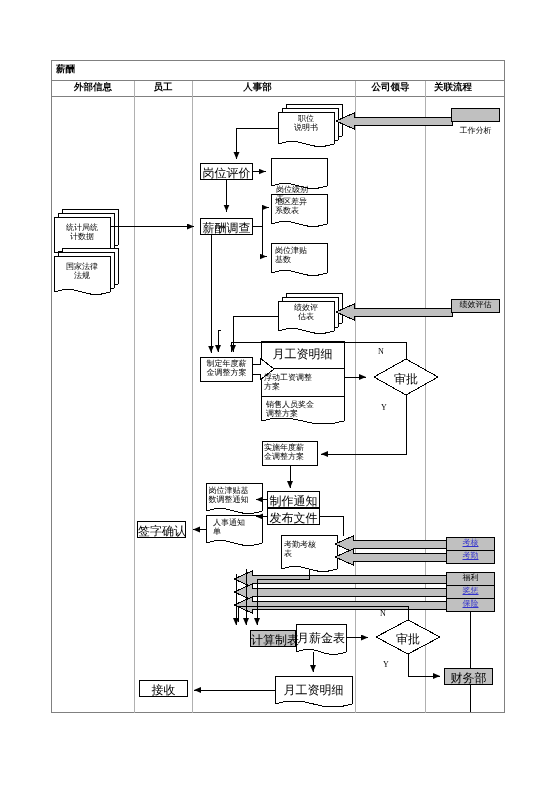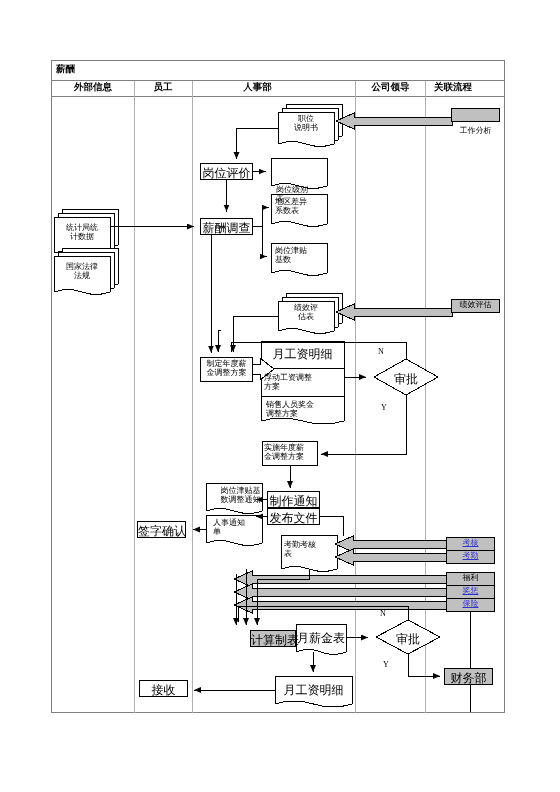--- a/index.html
+++ b/index.html
@@ -198,21 +198,21 @@
 
 <div class="lbl bx" style="left:390px;top:373px;width:32px;">审批</div>
 <div class="lbl yn" style="left:376px;top:348px;width:10px;">N</div>
 <div class="lbl yn" style="left:379px;top:404px;width:10px;">Y</div>
 
 <div class="lbl bx2 mlt" style="left:257px;top:443px;width:54px;">实施年度薪<br>金调整方案</div>
 
 <div class="lbl bx" style="left:268px;top:495px;width:51px;">制作通知</div>
 <div class="lbl bx" style="left:268px;top:512px;width:51px;">发布文件</div>
 
-<div class="lbl bx2 mlt" style="left:206px;top:486px;width:69px;">岗位津贴基<br>数调整通知</div>
+<div class="lbl bx2 mlt" style="left:194px;top:486px;width:69px;">岗位津贴基<br>数调整通知</div>
 <div class="lbl bx2 mlt" style="left:207px;top:518px;width:54px;text-align:left;padding-left:6px;">人事通知<br>单</div>
 
 <div class="lbl bx" style="left:138px;top:525px;width:47px;">签字确认</div>
 
 <div class="lbl bx2 mlt" style="left:281px;top:540px;width:55px;text-align:left;padding-left:3px;">考勤考核<br>表</div>
 
 <div class="lbl lnk" style="left:447px;top:539px;width:47px;">考核</div>
 <div class="lbl lnk" style="left:447px;top:552px;width:47px;">考勤</div>
 <div class="lbl plain" style="left:447px;top:574px;width:47px;font-family:Liberation Mono, monospace;">福利</div>
 <div class="lbl lnk" style="left:447px;top:587px;width:47px;">奖惩</div>

